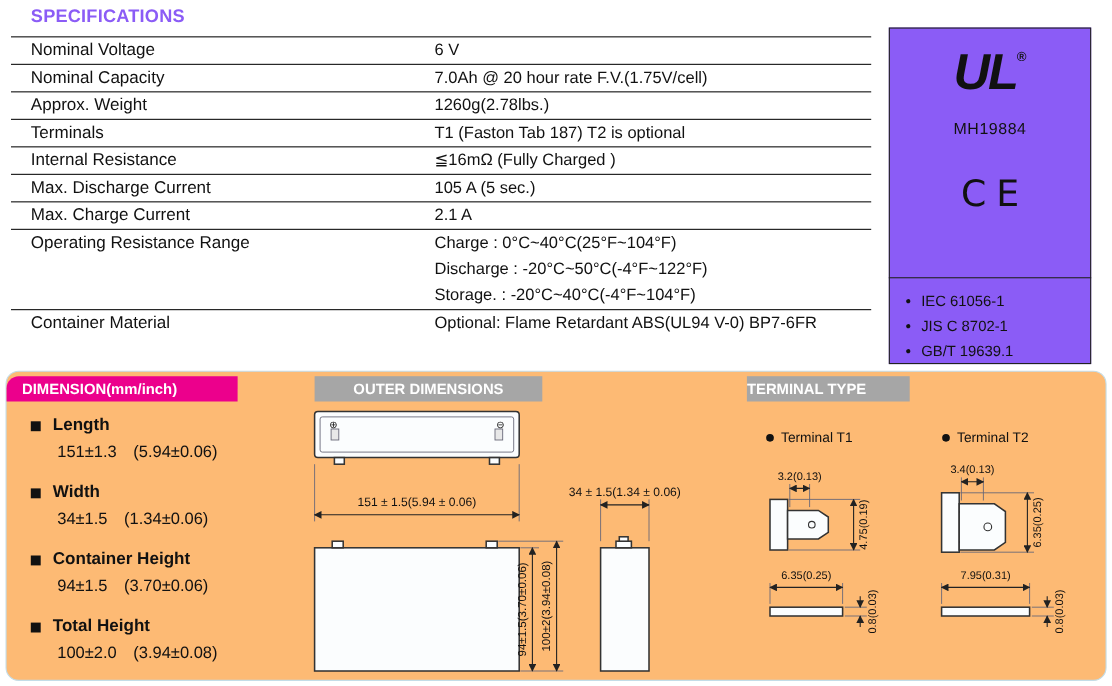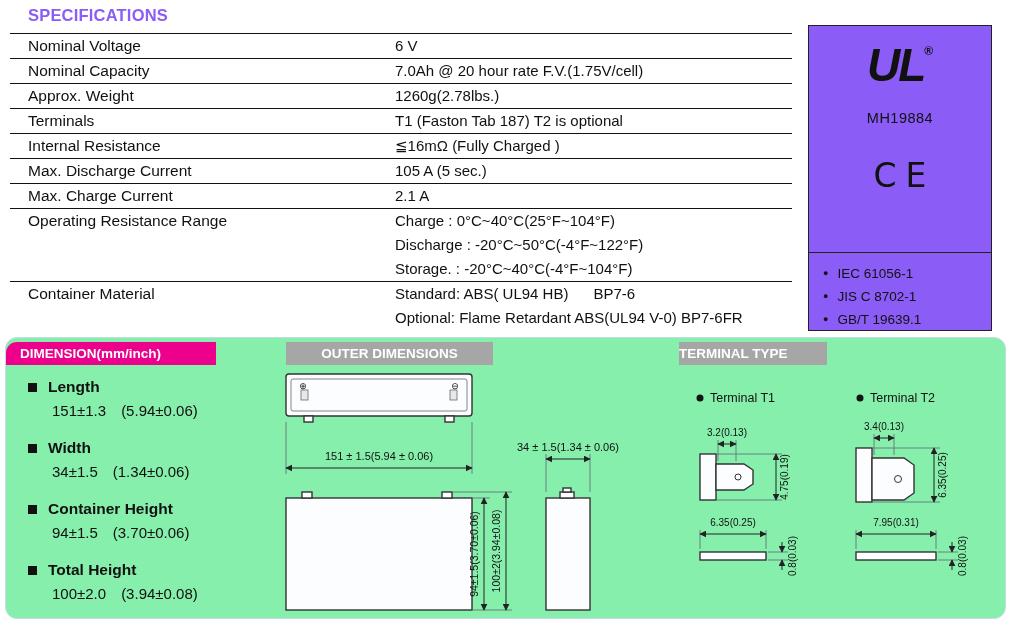--- a/index.html
+++ b/index.html
@@ -17,21 +17,21 @@
   .cert-box { position:absolute; left:808px; top:25px; width:184px; height:306px; border:1.5px solid #222; background:#8b5cf6; }
   .ul-mark { position:absolute; top:12px; left:0; right:0; text-align:center; font-size:46px; font-weight:bold; font-style:italic; letter-spacing:-2px; }
   .ul-mark sup { font-size:12px; font-style:normal; letter-spacing:0; vertical-align:26px; }
   .ul-file { position:absolute; top:84px; left:0; right:0; text-align:center; font-size:14.5px; letter-spacing:.5px; }
   .ce-mark { position:absolute; top:130px; left:0; right:0; text-align:center; font-family:"DejaVu Sans",sans-serif; font-size:33px; letter-spacing:9px; text-indent:9px; font-weight:400; }
   .cert-divider { position:absolute; left:-1px; right:-1px; top:226px; border-top:1.5px solid #222; }
   .standards { position:absolute; left:14px; top:236px; list-style:none; }
   .standards li { font-size:13.5px; line-height:22px; }
   .standards li::before { content:"●"; font-size:9px; margin-right:9px; vertical-align:2px; }
 
-  .bottom-panel { position:absolute; left:5px; top:337px; width:1001px; height:282px; background:#86efac; border:1px solid #c3dce7; border-radius:12px; }
+  .bottom-panel { position:absolute; left:5px; top:337px; width:1001px; height:282px; background:#fdba74; border:1px solid #c3dce7; border-radius:12px; }
   .hdr { position:absolute; top:4px; height:23px; line-height:23px; color:#fff; font-weight:bold; font-size:13.5px; }
   .hdr-dim { left:0; width:210px; background:#ec008c; padding-left:14px; border-top-left-radius:11px; }
   .hdr-outer { left:280px; width:207px; background:#a6a6a6; text-align:center; }
   .hdr-term { left:673px; width:148px; background:#a6a6a6; }
 
   .dim-list { position:absolute; left:22px; top:37px; }
   .dim-item { margin-bottom:13px; }
   .dim-name { font-size:15.5px; font-weight:bold; line-height:24px; display:flex; align-items:center; }
   .sq { width:9px; height:9px; background:#111; margin-right:11px; flex:0 0 auto; }
   .dim-val { font-size:15px; line-height:24px; padding-left:24px; display:flex; gap:15px; }
@@ -85,21 +85,20 @@
       <div class="spec-label">Operating Resistance Range</div>
       <div class="spec-value">
         <div>Charge : 0°C~40°C(25°F~104°F)</div>
         <div>Discharge : -20°C~50°C(-4°F~122°F)</div>
         <div>Storage. : -20°C~40°C(-4°F~104°F)</div>
       </div>
     </div>
     <div class="spec-row">
       <div class="spec-label">Container Material</div>
       <div class="spec-value">
-        <div>Standard: ABS( UL94 HB)&nbsp;&nbsp;&nbsp;&nbsp;&nbsp;&nbsp;BP7-6</div>
         <div>Optional: Flame Retardant ABS(UL94 V-0) BP7-6FR</div>
       </div>
     </div>
   </div>
 
   <div class="cert-box">
     <div class="ul-mark"><span>UL</span><sup>®</sup></div>
     <div class="ul-file">MH19884</div>
     <div class="ce-mark">CE</div>
     <div class="cert-divider"></div>

